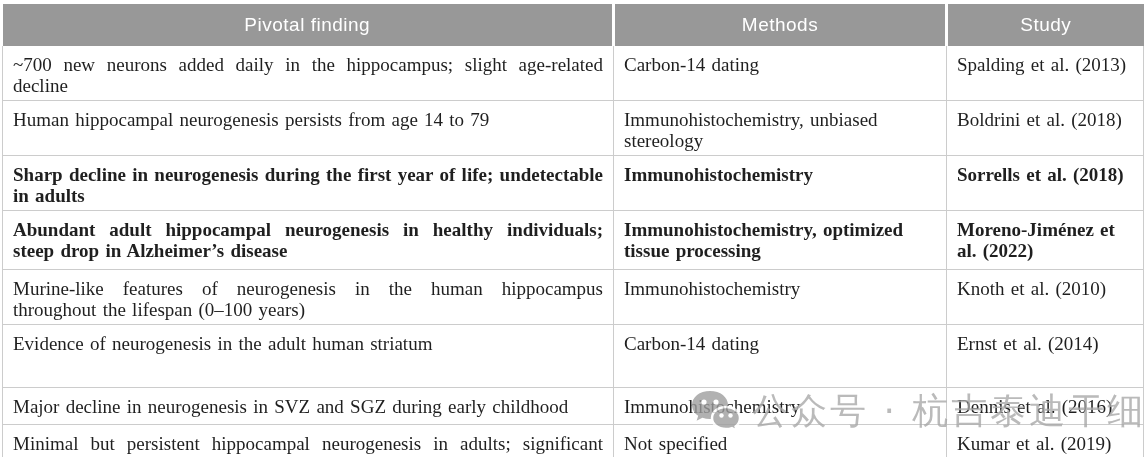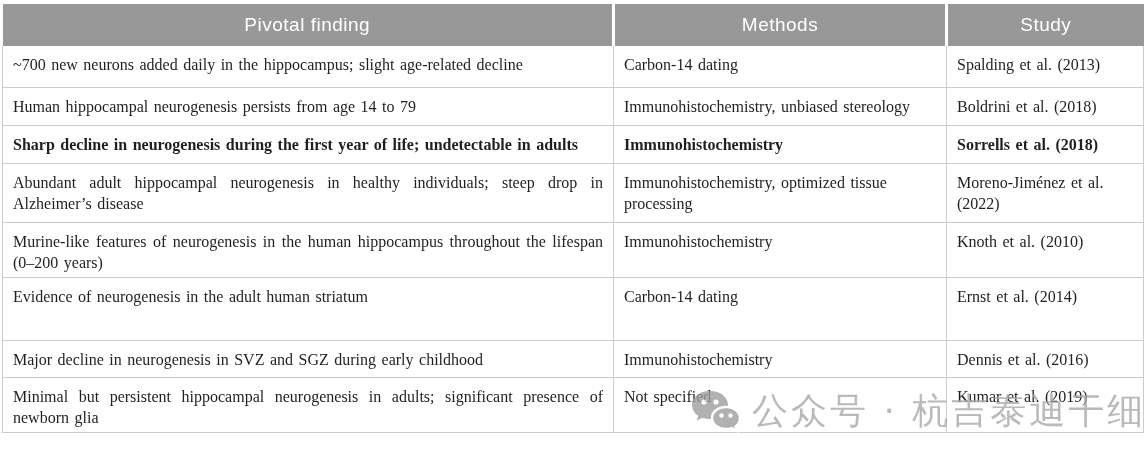--- a/index.html
+++ b/index.html
@@ -37,35 +37,35 @@
     text-align: center;
     height: 42px;
     vertical-align: middle;
     border: none;
   }
   thead th + th { border-left: 3px solid #ffffff; }
 
   tbody td {
     background: #ffffff;
     color: #1f1f1f;
-    font-size: 16px;
+    font-size: 19px;
     line-height: 21px;
     vertical-align: top;
     padding: 8px 10px 4px 10px;
     border-bottom: 1px solid #cccccc;
     word-spacing: 1.5px;
   }
   tbody td.finding { text-align: justify; border-left: 1px solid #cccccc; }
   tbody td.methods { border-left: 1px solid #cccccc; }
   tbody td.study   { border-left: 1px solid #cccccc; border-right: 1px solid #cccccc; }
 
   tbody tr:nth-child(1) td { height: 41px; }
   tbody tr:nth-child(2) td { height: 38px; }
   tbody tr:nth-child(3) td { height: 38px; font-weight: bold; }
-  tbody tr:nth-child(4) td { height: 59px; }
+  tbody tr:nth-child(4) td { height: 59px; font-weight: bold; }
   tbody tr:nth-child(5) td { height: 38px; }
   tbody tr:nth-child(6) td { height: 63px; }
   tbody tr:nth-child(7) td { height: 37px; }
   tbody tr:nth-child(8) td { height: 38px; }
   tbody tr:nth-child(9) td { height: 57px; margin-top: 24px; }
 
   .watermark {
     position: absolute;
     left: 690px;
     top: 387px;
@@ -118,21 +118,21 @@
           <td class="finding">Sharp decline in neurogenesis during the first year of life; undetectable in adults</td>
           <td class="methods">Immunohistochemistry</td>
           <td class="study">Sorrells et al. (2018)</td>
         </tr>
         <tr>
           <td class="finding">Abundant adult hippocampal neurogenesis in healthy individuals; steep drop in Alzheimer’s disease</td>
           <td class="methods">Immunohistochemistry, optimized tissue processing</td>
           <td class="study">Moreno-Jiménez et al. (2022)</td>
         </tr>
         <tr>
-          <td class="finding">Murine-like features of neurogenesis in the human hippocampus throughout the lifespan (0–200 years)</td>
+          <td class="finding">Murine-like features of neurogenesis in the human hippocampus throughout the lifespan (0–100 years)</td>
           <td class="methods">Immunohistochemistry</td>
           <td class="study">Knoth et al. (2010)</td>
         </tr>
         <tr>
           <td class="finding">Evidence of neurogenesis in the adult human striatum</td>
           <td class="methods">Carbon-14 dating</td>
           <td class="study">Ernst et al. (2014)</td>
         </tr>
         <tr>
           <td class="finding">Major decline in neurogenesis in SVZ and SGZ during early childhood</td>

